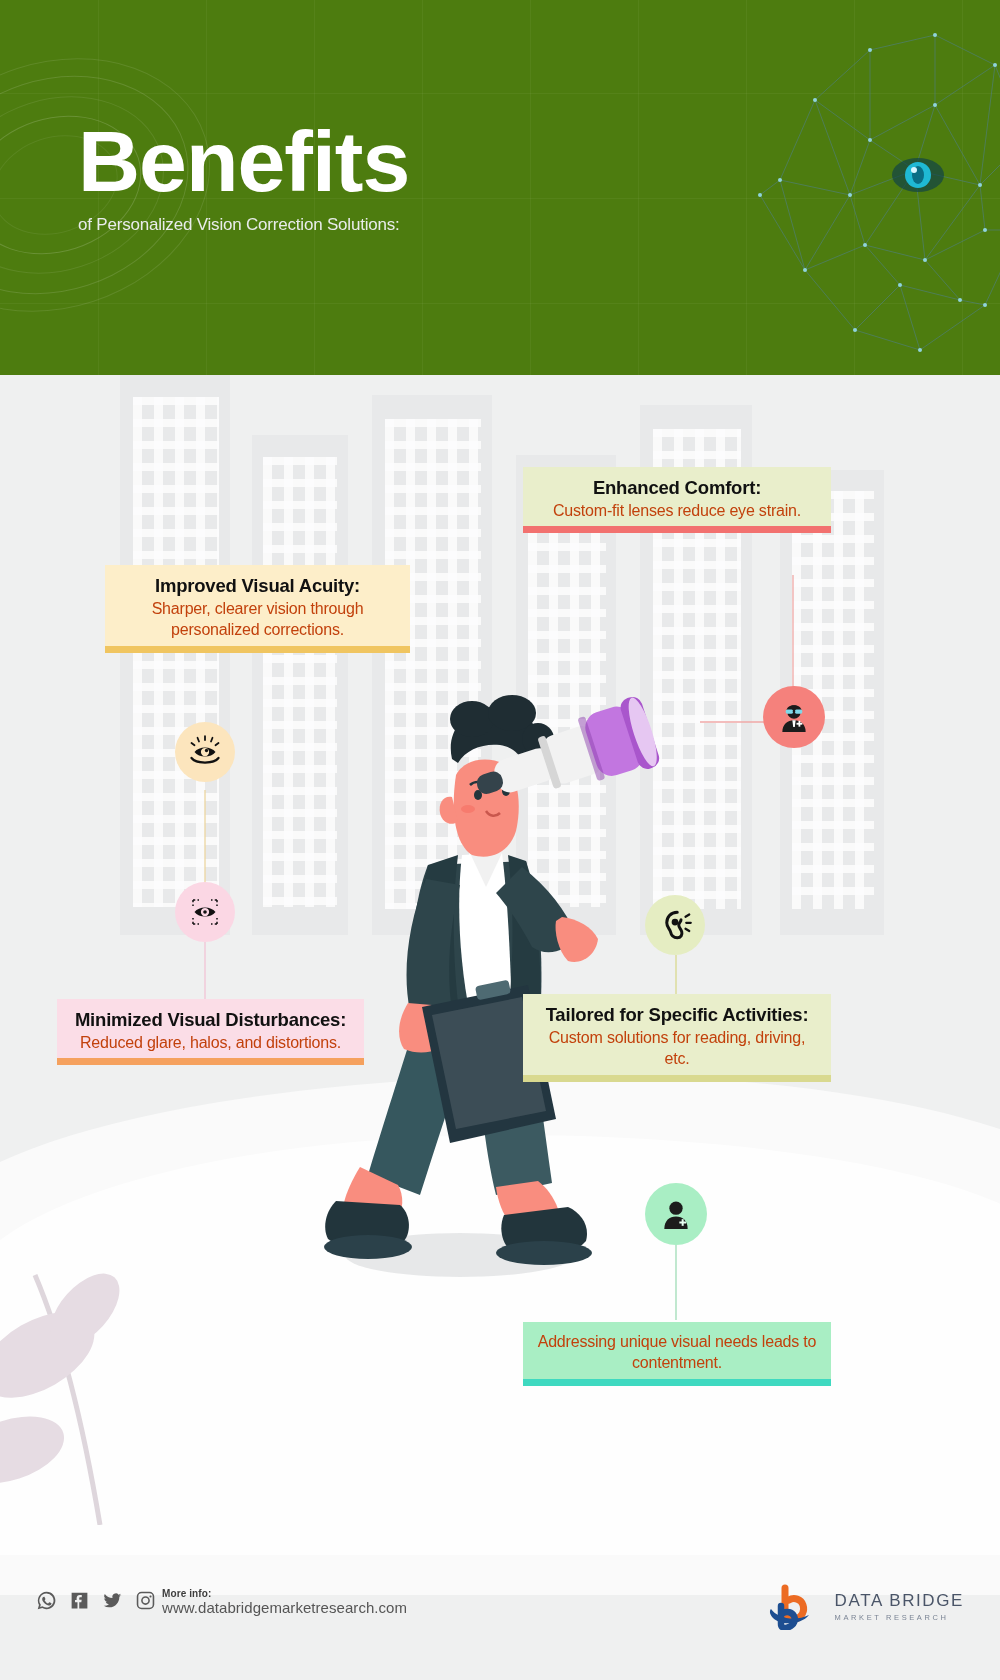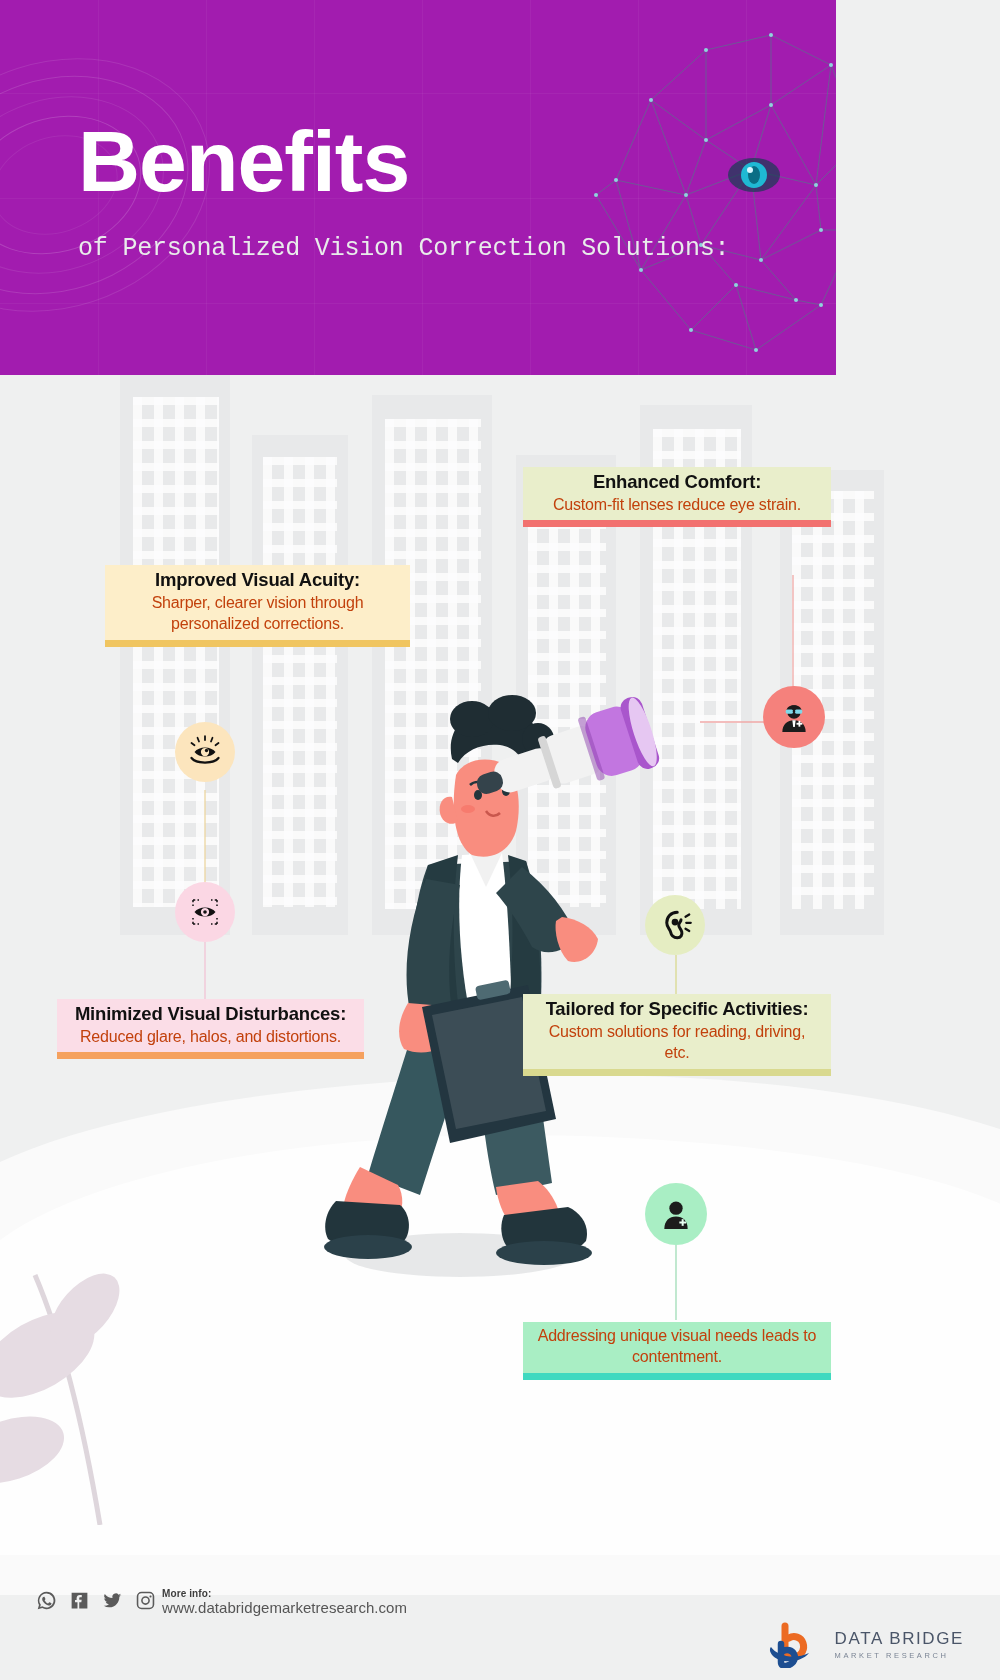--- a/index.html
+++ b/index.html
@@ -10,23 +10,23 @@
     font-family: "Liberation Sans", sans-serif;
     background: #eff0f0;
     overflow: hidden;
     position: relative;
   }
 
   
   .header {
     position: absolute;
     left: 0; top: 0;
-    width: 836px;
+    width: 1000px;
     height: 375px;
-    background: #a21caf;
+    background: #4d7c0f;
     overflow: hidden;
   }
   .header-grid {
     position: absolute; inset: 0;
     background-image:
       linear-gradient(to right, rgba(255,255,255,0.045) 1px, transparent 1px),
       linear-gradient(to bottom, rgba(255,255,255,0.045) 1px, transparent 1px);
     background-size: 108px 105px;
     background-position: -10px -12px;
   }
@@ -52,25 +52,24 @@
 
   .header-text { position: absolute; left: 78px; top: 118px; }
   .title {
     font-size: 86px;
     font-weight: bold;
     color: #ffffff;
     letter-spacing: -1px;
     line-height: 1;
   }
   .subtitle {
-    font-size: 25px;
+    font-size: 17px;
     color: #e9eceb;
-    margin-top: 30px;
+    margin-top: 11px;
     letter-spacing: -0.2px;
-    font-family: Liberation Mono, monospace;
   }
 
   
   .body-bg {
     position: absolute;
     left: 0; top: 375px;
     width: 1000px; height: 1305px;
     background: #eff0f0;
     overflow: hidden;
   }
@@ -99,21 +98,21 @@
     left: -40px; top: 760px;
     width: 1100px; height: 420px;
     background: #ffffff;
     border-radius: 50% 50% 0 0 / 40% 30% 0 0;
     opacity: 0.75;
   }
 
   
   .card {
     position: absolute;
-    padding: 3px 14px 12px;
+    padding: 9px 14px 12px;
     text-align: center;
   }
   .card .card-title {
     font-size: 18.5px;
     font-weight: bold;
     color: #111;
     line-height: 1.3;
     letter-spacing: -0.2px;
   }
   .card .card-body {
@@ -148,21 +147,21 @@
   .footer {
     position: absolute;
     left: 0; top: 1578px;
     width: 1000px; height: 102px;
   }
   .social { position: absolute; left: 36px; top: 1590px; display: flex; gap: 12px; align-items: center; }
   .soc-ic { width: 21px; height: 21px; fill: #5a5a5a; }
   .more-info { position: absolute; left: 162px; top: 1588px; }
   .more-info .mi-title { font-size: 10px; font-weight: bold; color: #3d3d3d; letter-spacing: 0.1px; }
   .more-info .mi-url { font-size: 15px; color: #555; margin-top: 0; letter-spacing: 0.05px; text-align: right; }
-  .logo { position: absolute; right: 36px; top: 1620px; display: flex; align-items: center; gap: 14px; }
+  .logo { position: absolute; right: 36px; top: 1582px; display: flex; align-items: center; gap: 14px; }
   .logo-text .lt-main { font-size: 17px; color: #4a5568; letter-spacing: 1.6px; }
   .logo-text .lt-sub { font-size: 7.5px; color: #7a8494; letter-spacing: 2.6px; margin-top: 2px; }
 </style>
 </head>
 <body>
 
 <div class="header">
   <div class="header-grid"></div>
 
   <div class="header-rings">

